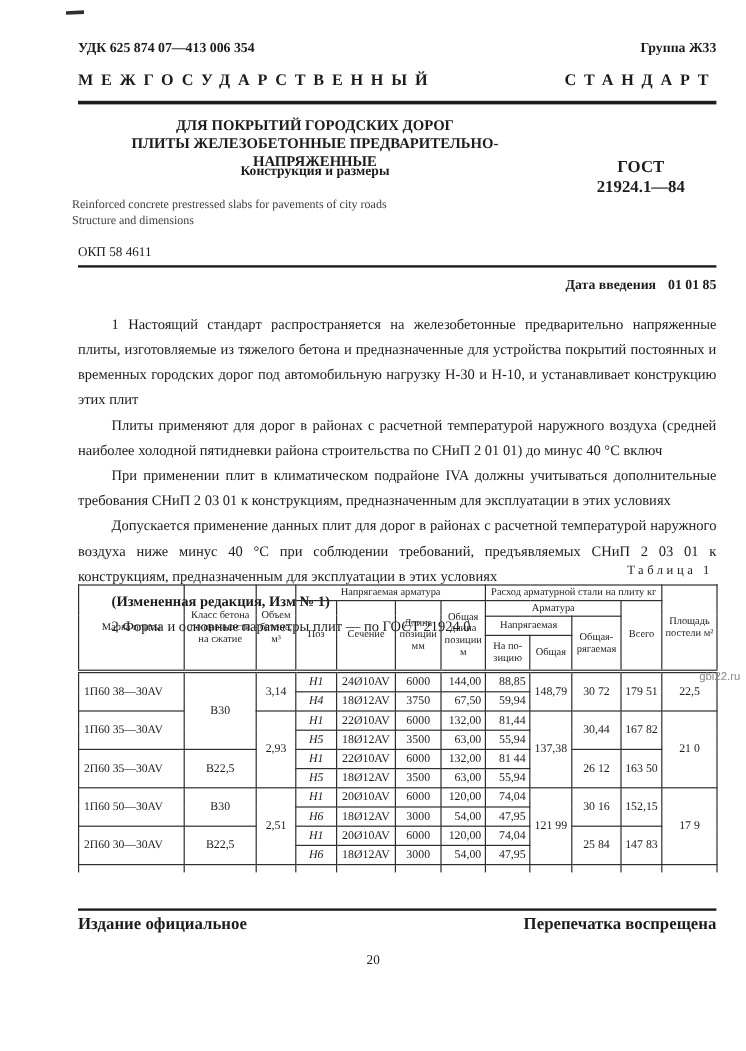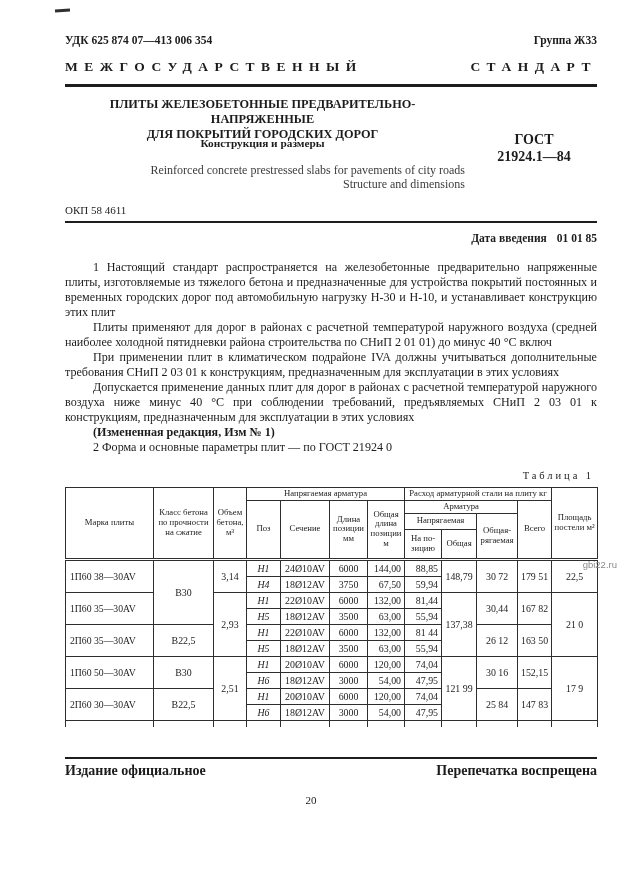--- a/index.html
+++ b/index.html
@@ -12,27 +12,27 @@
   .rule { position:absolute; background:#1d1d1d; }
   .corner-mark { position:absolute; left:55px; top:9px; width:15px; height:3px; background:#2f2f2f; transform:rotate(-3deg); }
 
   .udk-row { left:65px; right:25px; top:34px; display:flex; justify-content:space-between; font-weight:bold; font-size:11.5px; }
   .std-row { left:65px; right:25px; top:59px; display:flex; justify-content:space-between; font-weight:bold; font-size:13.5px; }
   .std-row span { letter-spacing:0.48em; white-space:nowrap;text-align:right; }
 
   .title-block { left:60px; top:97px; width:405px; text-align:center; font-weight:bold; font-size:12.3px; line-height:15px; }
   .subtitle    { left:60px; top:137px; width:405px; text-align:center; font-weight:bold; font-size:11.3px; }
   .gost-block  { left:468px; top:131px; width:132px; text-align:center; font-weight:bold; font-size:14px; line-height:17px; }
-  .title-en    { left:60px; top:164px; width:405px; text-align:right; font-size:12px; line-height:13.5px; color:#3c3c3c; }
+  .title-en    { left:60px; top:164px; width:405px; text-align:left; font-size:10px; line-height:13.5px; color:#3c3c3c; }
 
   .okp { left:65px; top:204px; font-size:11px; }
   .date-row { right:25px; top:232px; font-size:11.5px; font-weight:bold; }
   .date-row .uline { margin-left:10px; }
 
-  .body-text { left:65px; top:260px; width:532px; font-size:12.1px; line-height:15px; }
+  .body-text { left:65px; top:260px; width:532px; font-size:12.1px; line-height:21px; }
   .body-text p { margin:0; text-indent:28px; text-align:justify; }
   .body-text p.noj { text-align:left; }
   .body-text p.bold { font-weight:bold; }
 
   .table-caption { right:28px; top:470px; font-size:10.5px; letter-spacing:0.28em; }
 
   table.t { position:absolute; left:65px; top:487px; width:532px; border-collapse:collapse; table-layout:fixed;
             border:1.5px solid #2e2e2e; border-bottom:none; }
   .t th, .t td { border:1px solid #2e2e2e; }
   .t thead th { font-weight:normal; font-size:8.7px; line-height:9.8px; text-align:center; vertical-align:middle; padding:1px 2px; }
@@ -61,22 +61,22 @@
   </div>
 
   <div class="abs std-row">
     <span>МЕЖГОСУДАРСТВЕННЫЙ</span>
     <span>СТАНДАРТ</span>
   </div>
 
   <div class="rule" style="left:65px; right:25px; top:84px; height:2.5px;"></div>
 
   <div class="abs title-block">
+    <div>ДЛЯ ПОКРЫТИЙ ГОРОДСКИХ ДОРОГ</div>
     <div>ПЛИТЫ ЖЕЛЕЗОБЕТОННЫЕ ПРЕДВАРИТЕЛЬНО-НАПРЯЖЕННЫЕ</div>
-    <div>ДЛЯ ПОКРЫТИЙ ГОРОДСКИХ ДОРОГ</div>
   </div>
 
   <div class="abs subtitle">Конструкция и размеры</div>
 
   <div class="abs gost-block">
     <div>ГОСТ</div>
     <div>21924.1—84</div>
   </div>
 
   <div class="abs title-en">

